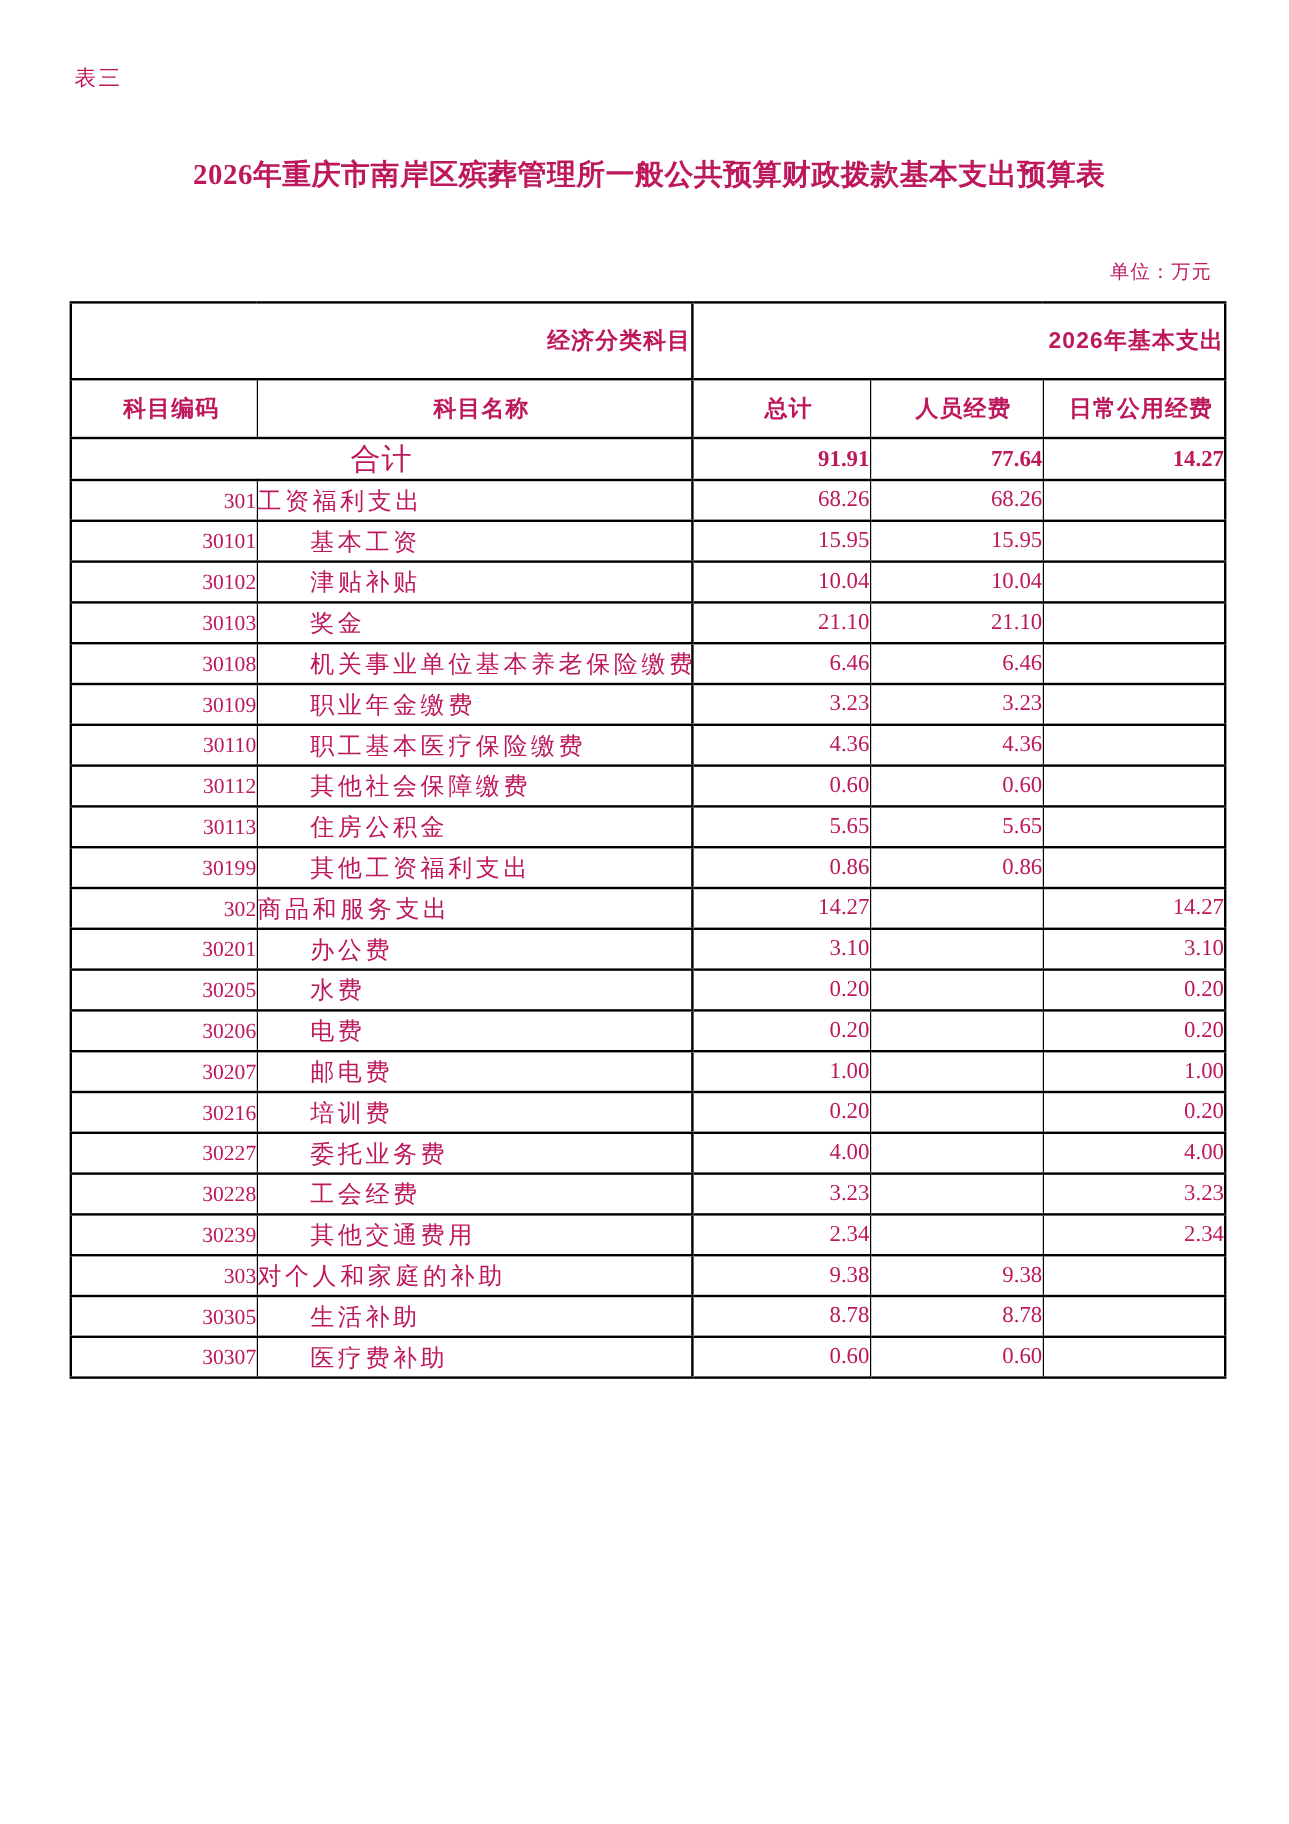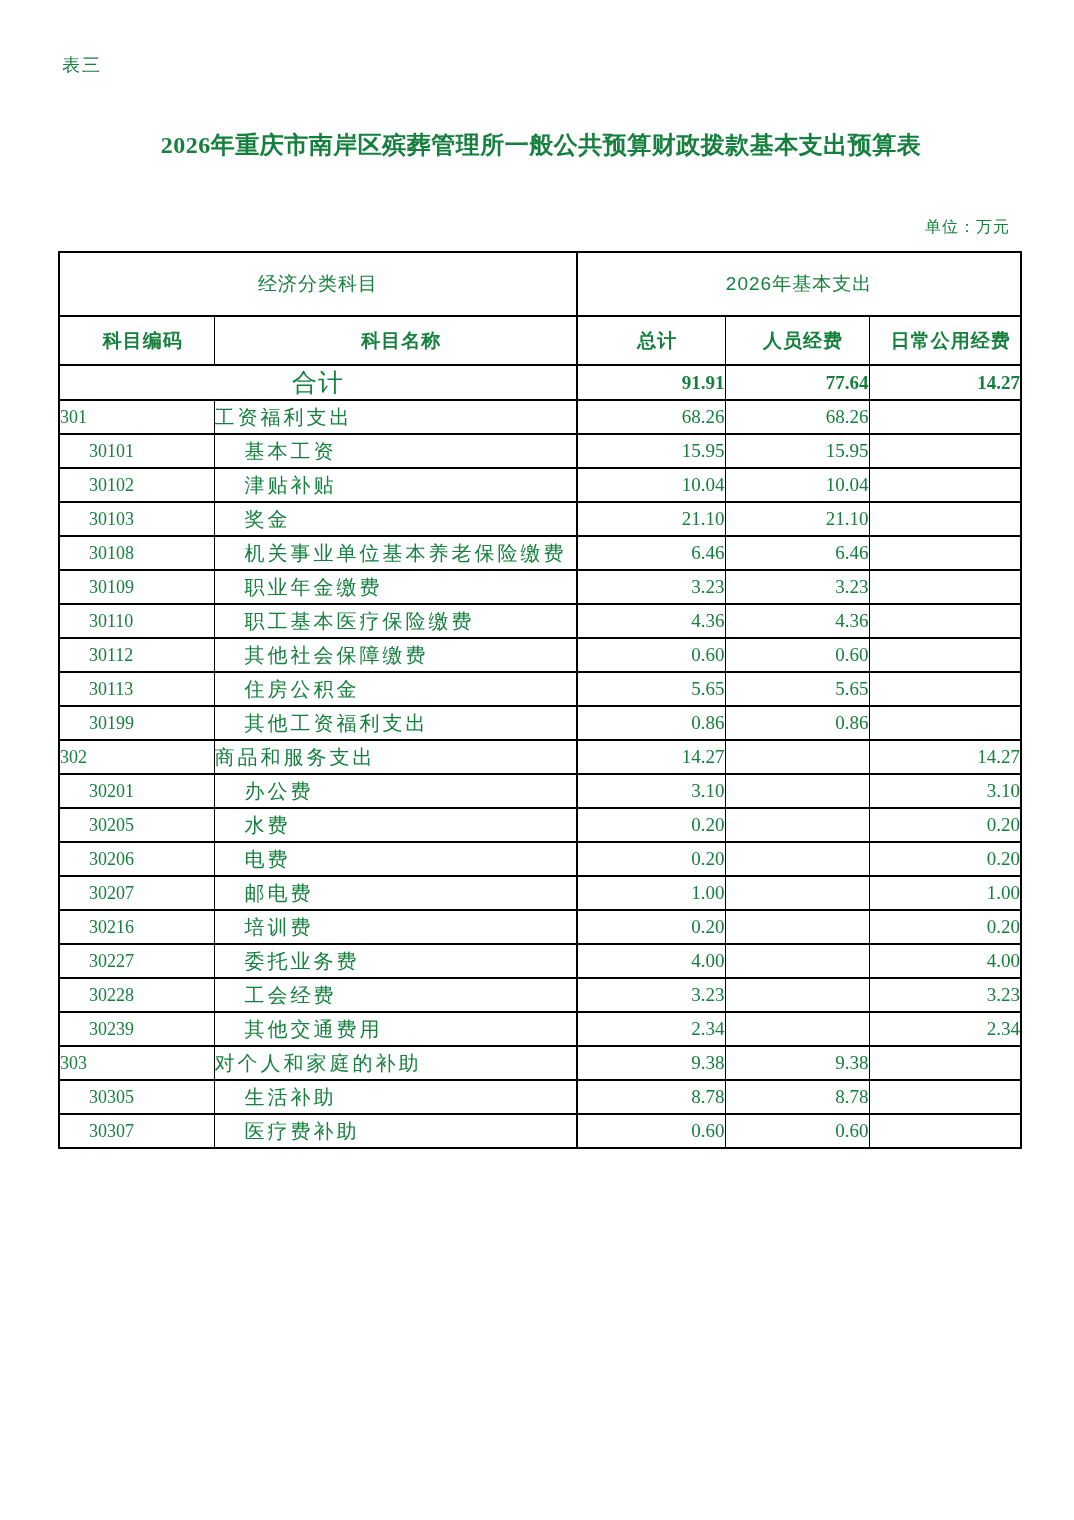--- a/index.html
+++ b/index.html
@@ -1,21 +1,21 @@
 <!DOCTYPE html>
 <html><head>
 <meta charset="utf-8">
 <style>
   html, body { margin: 0; padding: 0; background: #ffffff; }
   .page {
     position: relative;
     width: 1074px;
     height: 1520px;
     background: #ffffff;
-    color: #15803d;
+    color: #be185d;
     font-family: "Liberation Serif", "DejaVu Serif", serif;
     overflow: hidden;
   }
   .sheet-label {
     position: absolute;
     left: 62px;
     top: 53px;
     font-size: 18px;
     letter-spacing: 2px;
   }
@@ -53,48 +53,48 @@
     border-bottom: 2px solid #000;
     padding: 0;
     vertical-align: middle;
     overflow: hidden;
     white-space: nowrap;
   }
   .bl2 { border-left: 2px solid #000 !important; }
   tr.h1 th {
     height: 62px;
     font-family: "Liberation Sans", "DejaVu Sans", sans-serif;
-    font-weight: normal;
+    font-weight: bold;
     font-size: 19px;
-    text-align: center;
+    text-align: right;
     letter-spacing: 1px;
   }
   tr.h2 th {
     height: 47px;
     font-family: "Liberation Sans", "DejaVu Sans", sans-serif;
     font-weight: bold;
     font-size: 19px;
     text-align: center;
     letter-spacing: 1px;
     padding-left: 12px;
   }
   tbody td { height: 32px; }
   td.code {
-    text-align: left;
+    text-align: right;
     padding-left: 6px;
     font-size: 18px;
   }
   td.code.l2 { padding-left: 29px; }
   td.name {
     text-align: left;
     padding-left: 7px;
     font-size: 20px;
     letter-spacing: 3px;
   }
-  td.name.l2 { padding-left: 30px; }
+  td.name.l2 { padding-left: 44px; }
   td.num {
     text-align: right;
     padding-right: 6px;
     font-size: 19px;
   }
   tr.total-row td.label {
     text-align: center;
     font-family: "Liberation Sans", "DejaVu Sans", sans-serif;
     font-weight: normal;
     font-size: 25px;

